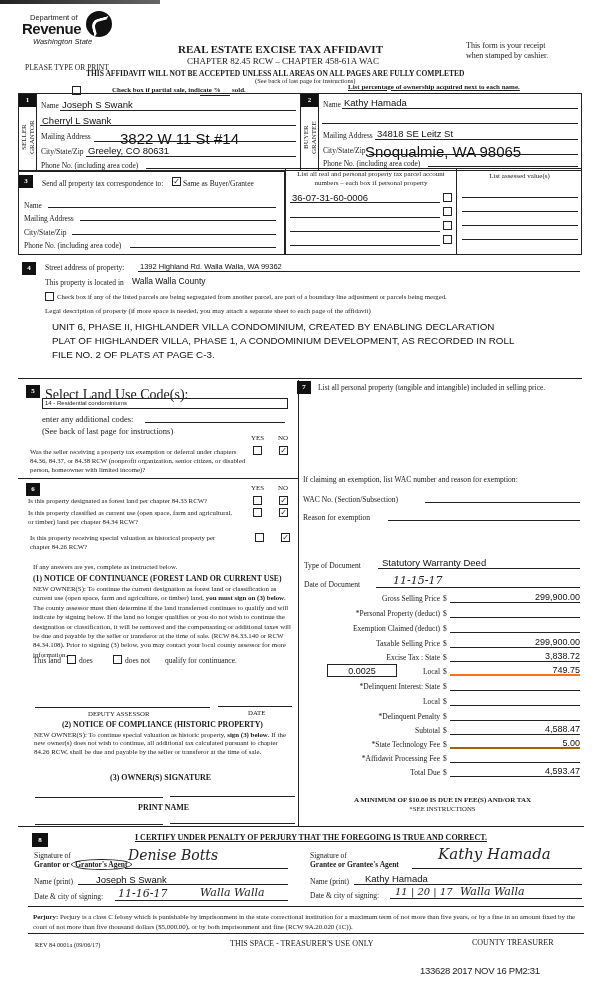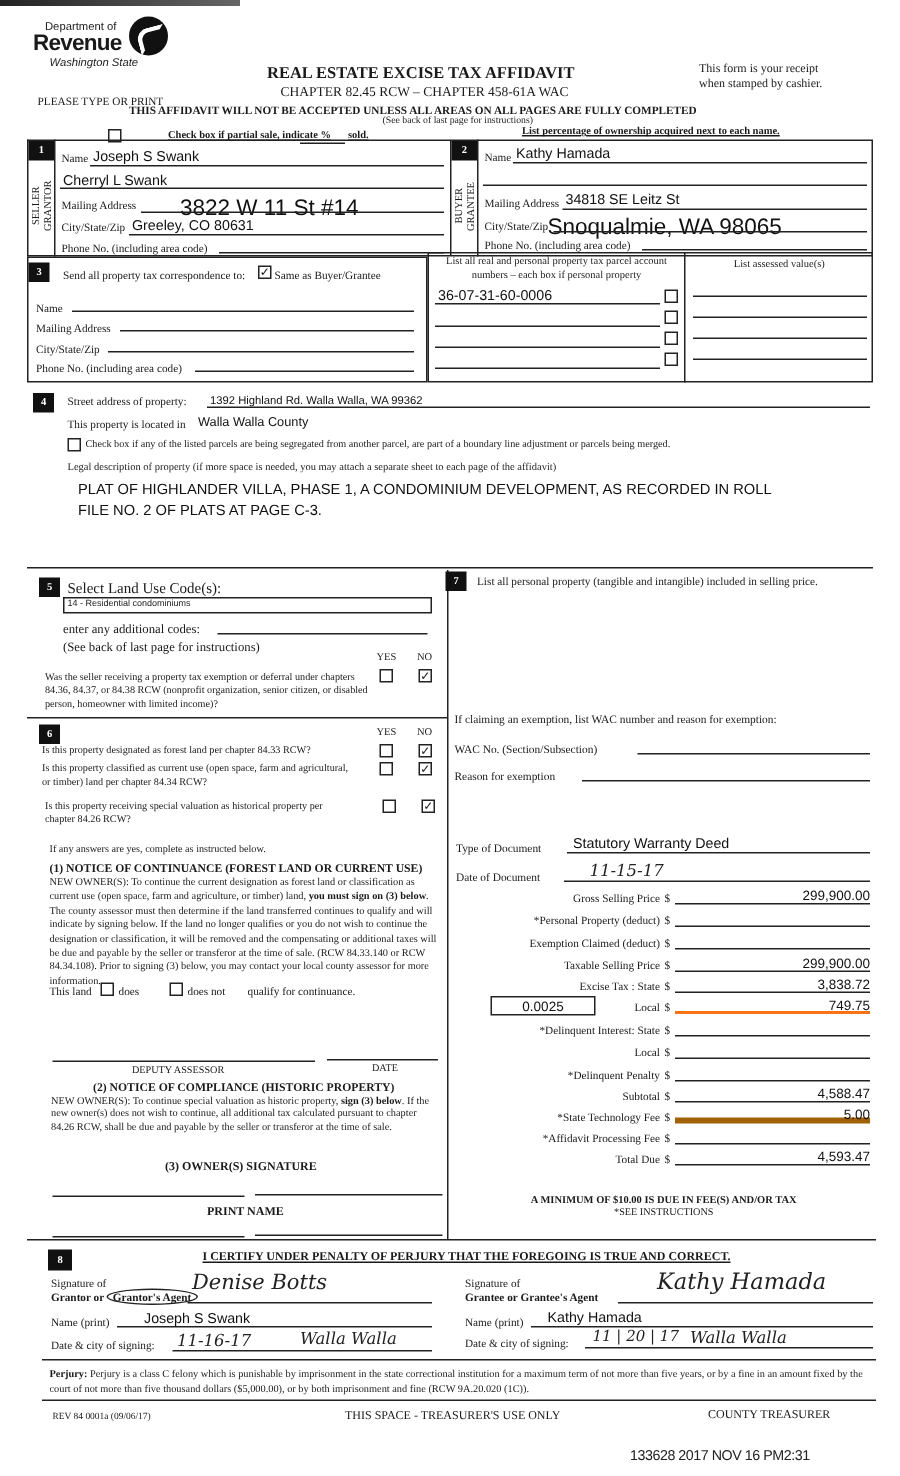--- a/index.html
+++ b/index.html
@@ -126,28 +126,29 @@
 <div class="numbox" style="left:22px;top:262px;width:14px;height:13px;line-height:13px;">4</div>
 <div class="abs lbl" style="left:45px;top:263px;">Street address of property:</div>
 <div class="abs fill" style="left:140px;top:262px;font-size:7.5px;">1392 Highland Rd. Walla Walla, WA 99362</div>
 <div class="line" style="left:138px;top:271px;width:442px;"></div>
 <div class="abs lbl" style="left:45px;top:278px;">This property is located in</div>
 <div class="abs fill" style="left:132px;top:276px;font-size:8.5px;">Walla Walla County</div>
 <div class="cb" style="left:45px;top:292px;"></div>
 <div class="abs lbl" style="left:57px;top:293px;font-size:6.8px;">Check box if any of the listed parcels are being segregated from another parcel, are part of a boundary line adjustment or parcels being merged.</div>
 <div class="abs lbl" style="left:45px;top:307px;font-size:7px;">Legal description of property (if more space is needed, you may attach a separate sheet to each page of the affidavit)</div>
 <div class="abs fill" style="left:52px;top:320px;font-size:9.8px;line-height:14px;width:530px;">
+  <div>UNIT 6, PHASE II, HIGHLANDER VILLA CONDOMINIUM, CREATED BY ENABLING DECLARATION</div>
   <div>PLAT OF HIGHLANDER VILLA, PHASE 1, A CONDOMINIUM DEVELOPMENT, AS RECORDED IN ROLL</div>
   <div>FILE NO. 2 OF PLATS AT PAGE C-3.</div>
 </div>
 <div class="line" style="left:18px;top:378px;width:564px;"></div>
 
 <div class="vline" style="left:298px;top:380px;height:446px;"></div>
 <div class="numbox" style="left:26px;top:385px;width:14px;height:13px;line-height:13px;">5</div>
-<div class="abs serif" style="left:45px;top:387px;font-size:10px;text-align:right;">Select Land Use Code(s):</div>
+<div class="abs serif" style="left:45px;top:387px;font-size:14px;text-align:right;">Select Land Use Code(s):</div>
 <div class="box" style="left:42px;top:398px;width:246px;height:11px;">
   <span class="sans" style="position:absolute;left:2px;top:1px;font-size:6px;">14 - Residential condominiums</span>
 </div>
 <div class="abs serif" style="left:42px;top:414px;font-size:8.5px;">enter any additional codes:</div>
 <div class="line" style="left:145px;top:422px;width:140px;"></div>
 <div class="abs serif" style="left:42px;top:426px;font-size:8.5px;">(See back of last page for instructions)</div>
 <div class="abs lbl" style="left:251px;top:434px;font-size:7px;">YES</div>
 <div class="abs lbl" style="left:278px;top:434px;font-size:7px;">NO</div>
 <div class="abs serif" style="left:30px;top:447px;width:220px;font-size:6.8px;line-height:9px;">Was the seller receiving a property tax exemption or deferral under chapters 84.36, 84.37, or 84.38 RCW (nonprofit organization, senior citizen, or disabled person, homeowner with limited income)?</div>
 <div class="cb" style="left:253px;top:446px;"></div>
@@ -249,21 +250,21 @@
   <div style="position:absolute;top:118px;left:0;width:140px;" class="right lbl serif">*Delinquent Penalty</div>
   <div style="position:absolute;top:118px;left:143px;" class="lbl serif">$</div>
   <div style="position:absolute;top:116px;left:150px;width:130px;border-bottom:1px solid #222;height:11px;" class="fill right"><span style="font-size:9px;"></span></div>
 
   <div style="position:absolute;top:132px;left:0;width:140px;" class="right lbl serif">Subtotal</div>
   <div style="position:absolute;top:132px;left:143px;" class="lbl serif">$</div>
   <div style="position:absolute;top:130px;left:150px;width:130px;border-bottom:1px solid #222;height:11px;" class="fill right"><span style="font-size:9px;">4,588.47</span></div>
 
   <div style="position:absolute;top:146px;left:0;width:140px;" class="right lbl serif">*State Technology Fee</div>
   <div style="position:absolute;top:146px;left:143px;" class="lbl serif">$</div>
-  <div style="position:absolute;top:144px;left:150px;width:130px;border-bottom:4px solid #a16207;height:11px;" class="fill right"><span style="font-size:9px;">5.00</span></div>
+  <div style="position:absolute;top:144px;left:150px;width:130px;border-bottom:2px solid #a16207;height:11px;" class="fill right"><span style="font-size:9px;">5.00</span></div>
 
   <div style="position:absolute;top:160px;left:0;width:140px;" class="right lbl serif">*Affidavit Processing Fee</div>
   <div style="position:absolute;top:160px;left:143px;" class="lbl serif">$</div>
   <div style="position:absolute;top:158px;left:150px;width:130px;border-bottom:1px solid #222;height:11px;" class="fill right"><span style="font-size:9px;"></span></div>
 
   <div style="position:absolute;top:174px;left:0;width:140px;" class="right lbl serif">Total Due</div>
   <div style="position:absolute;top:174px;left:143px;" class="lbl serif">$</div>
   <div style="position:absolute;top:172px;left:150px;width:130px;border-bottom:1px solid #222;height:11px;" class="fill right"><span style="font-size:9px;">4,593.47</span></div>
 </div>
 

